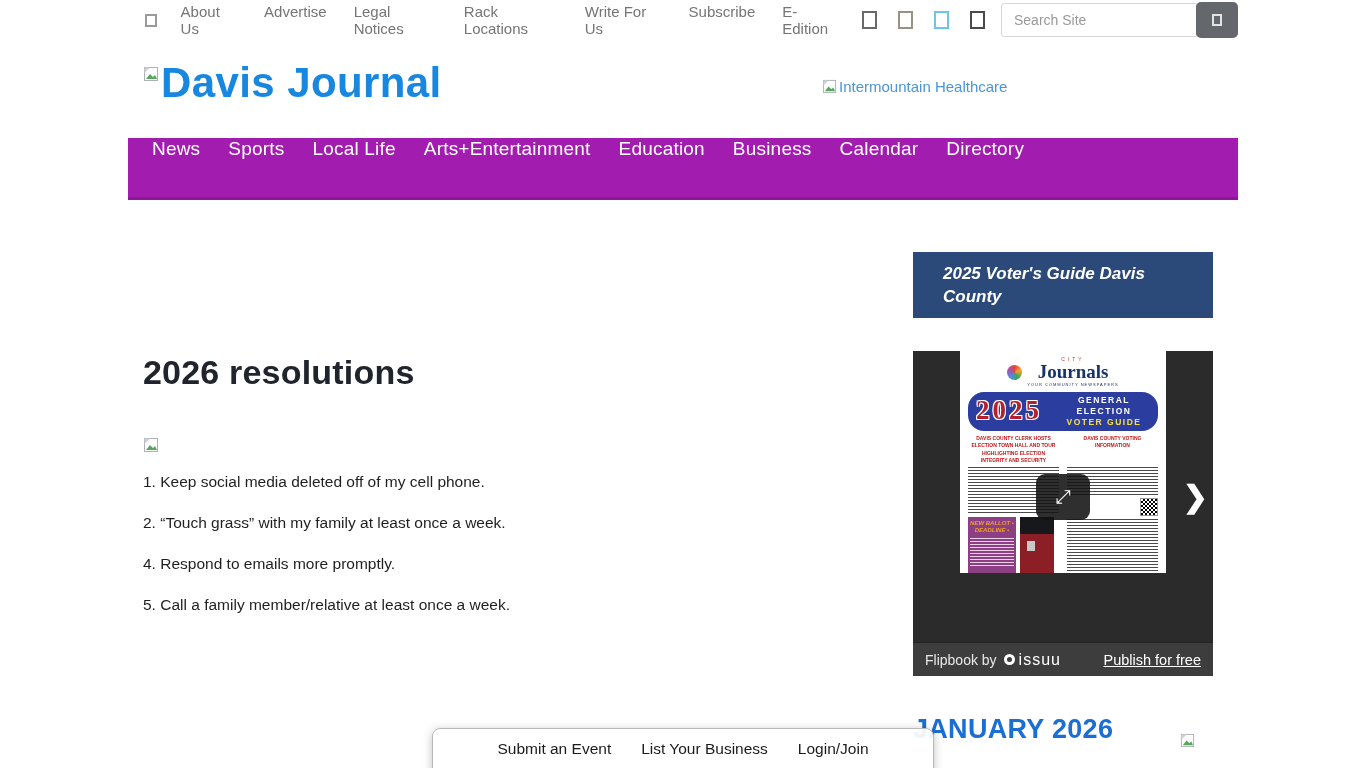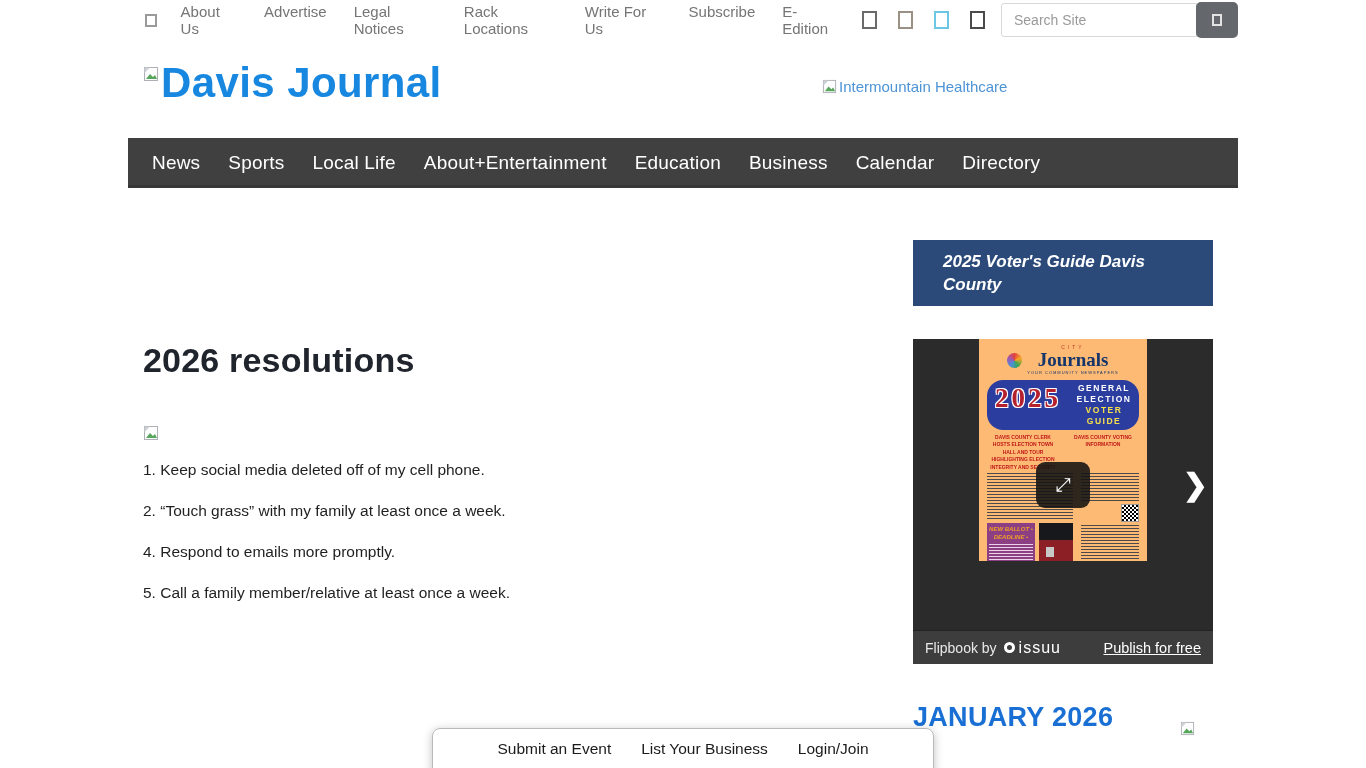--- a/index.html
+++ b/index.html
@@ -28,40 +28,40 @@
   
   .masthead { position: relative; height: 98px; }
   .logo { position: absolute; left: 15px; top: 22px; display: flex; align-items: flex-start; gap: 2px;
           color: #1787e0; font-size: 42px; font-weight: 600; letter-spacing: 0.4px;
           text-decoration: none; cursor: pointer; line-height: 42px; }
   .logo svg { margin-top: 4px; }
   .adlink { position: absolute; left: 694px; top: 38px; display: flex; align-items: center; gap: 2px;
             color: #4d94d6; font-size: 15px; text-decoration: none; cursor: pointer; }
 
   
-  .mainnav { height: 50px; background: #404040; display: flex; align-items: center; padding-left: 10px;
+  .mainnav { height: 62px; background: #a21caf; display: flex; padding-left: 10px;
              box-shadow: inset 0 -3px 0 rgba(0,0,0,.14); }
   .mainnav a { color: #fff; font-size: 19px; padding: 0 14px; text-decoration: none; font-weight: 500;
                letter-spacing: 0.2px; cursor: pointer; }
 
   
   .main { display: flex; align-items: flex-start; margin-top: 52px; }
   .article { width: 712px; margin-left: 15px; }
   .article h1 { margin: 48px 0 0; font-size: 34px; line-height: 48px; color: #20242c;
                 font-weight: 600; letter-spacing: 0.2px; }
   .article-img { margin-top: 41px; height: 16px; }
   .sub { margin: 70px 0 0; font-weight: 700; font-size: 15.5px; color: #1c1c1c; }
   .article p.body { margin: 17px 0 0; font-size: 15.5px; line-height: 24px; color: #1f1f1f; }
 
   
   .aside { width: 300px; margin-left: 58px; position: relative; }
   .widget-title { background: #2b4a7a; color: #fff; font-weight: 700; font-size: 17px;
                   padding: 10px 30px; line-height: 23px; font-style: italic; }
   .fb-stage { margin-top: 8px; height: 291px; background: #2b2b2b; position: relative; }
-  .fb-page { width: 168px; height: 222px; background: #fdba74; margin: 33px auto 0; position: relative;
+  .fb-page { width: 206px; height: 222px; background: #ffffff; margin: 33px auto 0; position: relative;
              padding: 4px 8px; overflow: hidden; }
   .cj-row { display: flex; align-items: center; justify-content: center; gap: 5px; margin-top: 2px; }
   .cj-mark { width: 15px; height: 15px; border-radius: 50%;
              background: conic-gradient(#e4423c,#f5a623,#3aa757,#4a90d9,#9b59b6,#e4423c); }
   .cj-mid { text-align: center; }
   .cj-city { font-size: 5px; color: #c0392b; letter-spacing: 3px; line-height: 1; }
   .cj-name { font-family: "Liberation Serif", serif; font-size: 19px; font-weight: 700;
              color: #16356b; line-height: 1.05; }
   .cj-tag { font-size: 4px; color: #16356b; letter-spacing: 1px; line-height: 1.4; }
   .vg-band { display: flex; align-items: flex-start; margin-top: 4px; background: #2c3da0; border-radius: 16px; }
@@ -158,21 +158,21 @@
         <path d="M3 13 l4 -5 l3 3 l2 -2 l2 4 z" fill="#58a65c"></path>
       </svg>
       <span>Intermountain Healthcare</span>
     </a>
   </header>
 
   <nav class="container mainnav">
     <a>News</a>
     <a>Sports</a>
     <a>Local Life</a>
-    <a>About+Entertainment</a>
+    <a>Arts+Entertainment</a>
     <a>Education</a>
     <a>Business</a>
     <a>Calendar</a>
     <a>Directory</a>
   </nav>
 
   <div class="container main">
 
     <article class="article">
       <h1><br><span>2026 resolutions</span></h1>

